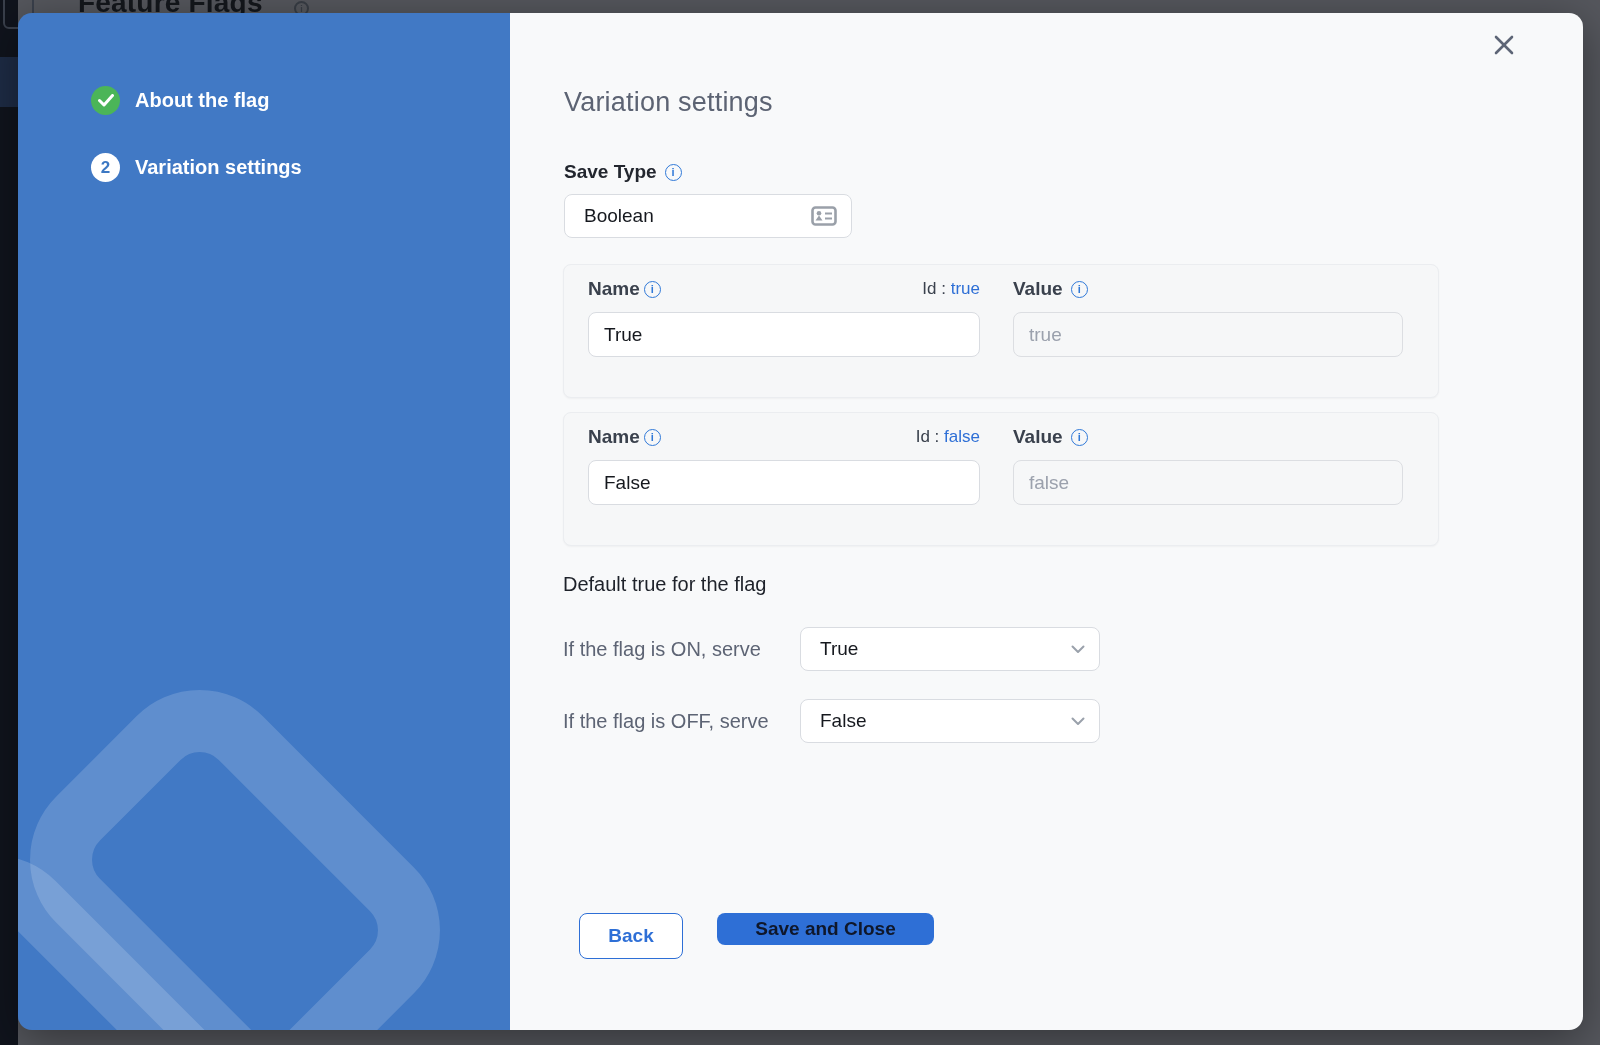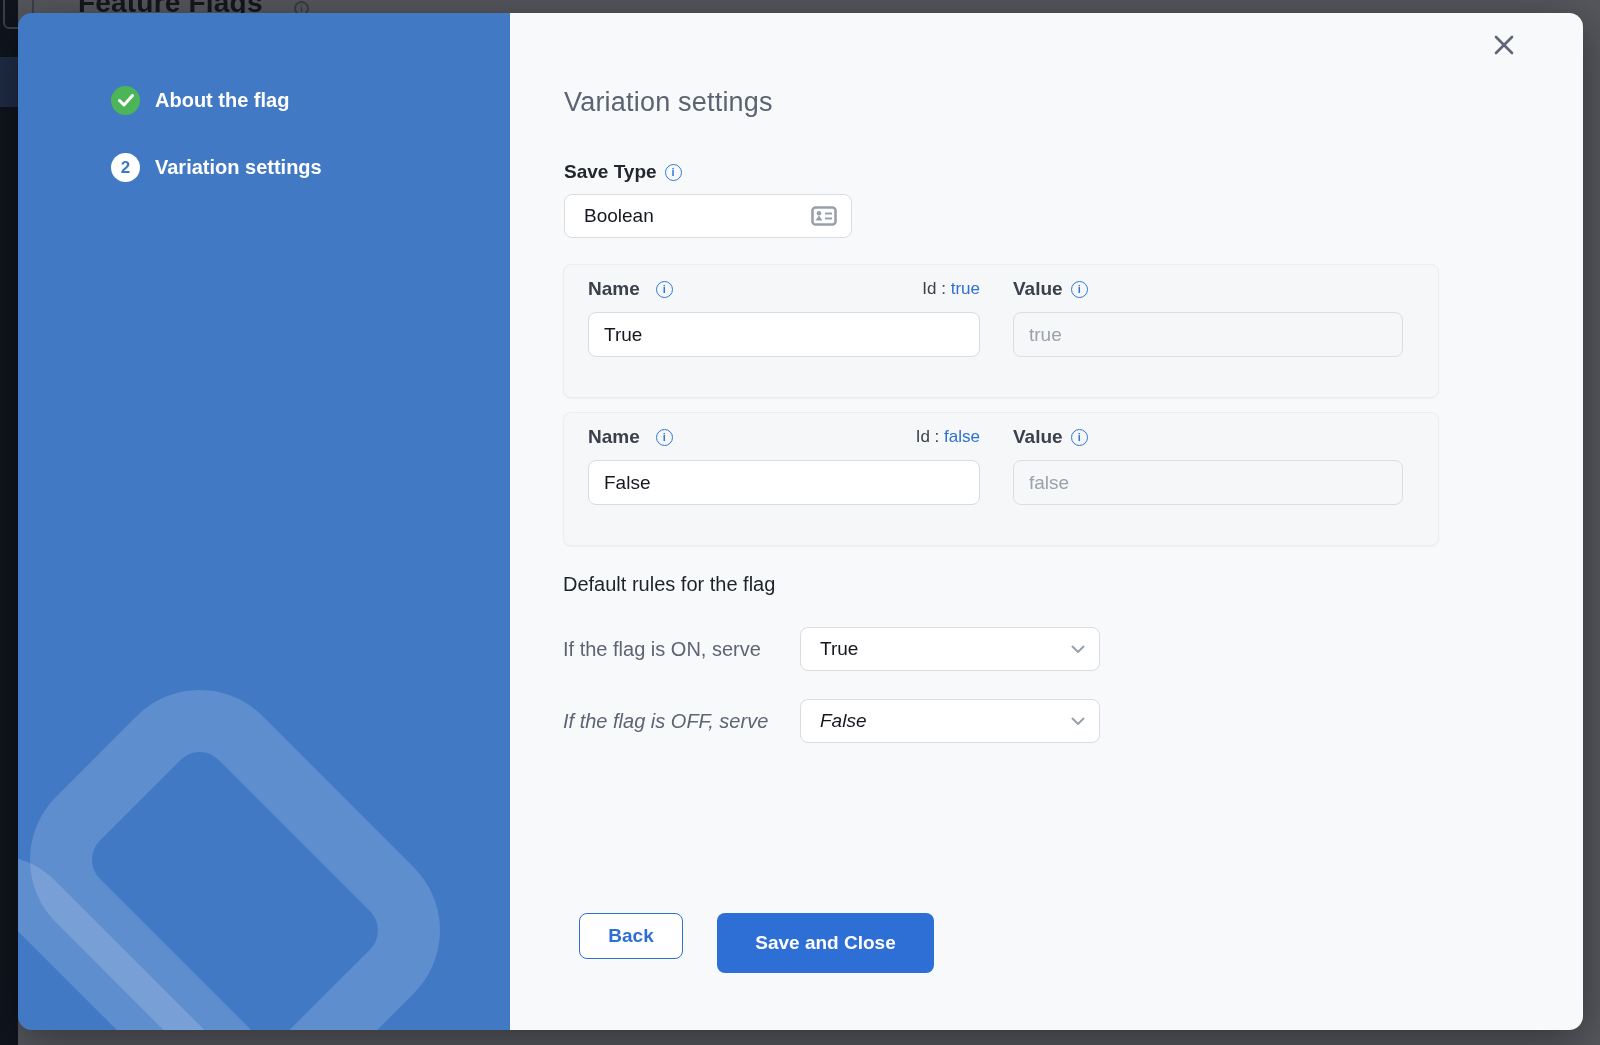--- a/index.html
+++ b/index.html
@@ -29,21 +29,21 @@
   
   .modal {
     position:absolute; left:18px; top:13px; width:1565px; height:1017px;
     border-radius:14px; overflow:hidden; display:flex;
     box-shadow:0 10px 45px rgba(0,0,0,.4);
   }
 
   
   .wizard { position:relative; width:492px; flex:0 0 492px; background:#4179c5; overflow:hidden; }
   .watermark { position:absolute; left:0; top:0; width:492px; height:1017px; }
-  .steps { position:relative; padding:73px 0 0 93px; }
+  .steps { position:relative; padding:73px 0 0 73px; }
   .step { display:flex; align-items:center; margin-bottom:38px; cursor:pointer; }
   .step-badge {
     width:29px; height:29px; border-radius:50%; flex:0 0 29px;
     display:flex; align-items:center; justify-content:center;
   }
   .step-badge.done { background:#4bb558; }
   .step-badge.current { background:#ffffff; color:#3c78c3; font-size:17px; font-weight:700; }
   .step-label { margin-left:15px; color:#ffffff; font-size:20px; font-weight:600; }
   .step.current .step-label { font-weight:700; }
 
@@ -78,46 +78,46 @@
   
   .card {
     position:absolute; left:53px; width:876px; height:134px;
     background:#f6f7f8; border:1px solid #ebedf0; border-radius:8px;
     box-shadow:0 1px 2px rgba(0,0,0,.04);
   }
   .card.v0 { top:251px; }
   .card.v1 { top:399px; }
   .card-labels { position:absolute; left:24px; top:13px; right:37px; display:flex; }
   .col-name { width:392px; display:flex; align-items:center; justify-content:space-between; }
-  .name-group { display:flex; align-items:center; gap:16px; font-size:19px; font-weight:600; color:#3a414d; }
+  .name-group { display:flex; align-items:center; gap:4px; font-size:19px; font-weight:600; color:#3a414d; }
   .id-group { font-size:17px; color:#3a414d; font-weight:500; }
   .id-value { color:#2e6fd6; font-weight:500; }
   .col-value { margin-left:33px; display:flex; align-items:center; gap:8px; font-size:19px; font-weight:600; color:#3a414d; }
   .card input {
     position:absolute; top:47px; height:45px; border-radius:8px;
     font-family:"Liberation Sans", sans-serif; font-size:19px; color:#15181e;
     padding:0 15px; outline:none;
   }
   .input-name { left:24px; width:392px; background:#ffffff; border:1px solid #d9dce1; }
   .input-value { left:449px; width:390px; background:transparent; border:1px solid #dcdee2; }
   .card input::placeholder { color:#9ba1ad; }
 
   
   .default-rules-title { position:absolute; left:53px; top:560px; font-size:20px; font-weight:500; color:#1e222a; }
   .rule-row { position:absolute; left:53px; height:44px; display:flex; align-items:center; }
   .rule-row.on { top:614px; }
-  .rule-row.off { top:686px;font-style:italic; }
+  .rule-row.off { top:686px; }
   .rule-label { width:237px; font-size:20px; color:#5d6474; }
   .rule-select { width:300px; justify-content:space-between; }
 
   
   .footer { position:absolute; left:49px; top:900px; display:flex; gap:14px; }
   .btn { border-radius:8px; font-family:"Liberation Sans", sans-serif; font-size:19px; font-weight:700; cursor:pointer;margin-left:20px; }
   .btn-back { width:104px; height:46px; background:#ffffff; border:1px solid #2e6fd6; color:#2e6fd6; }
-  .btn-save { width:217px; height:60px; background:#2e6fd6; border:none; color:#ffffff; }
+  .btn-save { width:217px; height:32px; background:#2e6fd6; border:none; color:#0f172a; }
 </style>
 </head>
 <body>
 
 <div class="app-sidebar">
   <div class="app-sidebar-active"></div>
 </div>
 <div class="menu-outline"></div>
 <div class="page-title-clipped">Feature Flags</div>
 <div class="page-title-info">i</div>
@@ -209,21 +209,21 @@
         </div>
         <div class="col-value">
           <span>Value</span>
           <i class="info-icon">i</i>
         </div>
       </div>
       <input class="input-name" type="text" value="False" style="">
       <input class="input-value" type="text" placeholder="false" style="">
     </div>
 
-    <h2 class="default-rules-title">Default rules for the flag</h2>
+    <h2 class="default-rules-title">Default true for the flag</h2>
 
     <div class="rule-row on">
       <span class="rule-label">If the flag is ON, serve</span>
       <div class="select-box rule-select">
         <span>True</span>
         <svg width="14" height="9" viewBox="0 0 14 9">
           <polyline points="1.5,1.5 7,7 12.5,1.5" fill="none" stroke="#9aa1ab" stroke-width="2" stroke-linecap="round" stroke-linejoin="round"></polyline>
         </svg>
       </div>
     </div>

